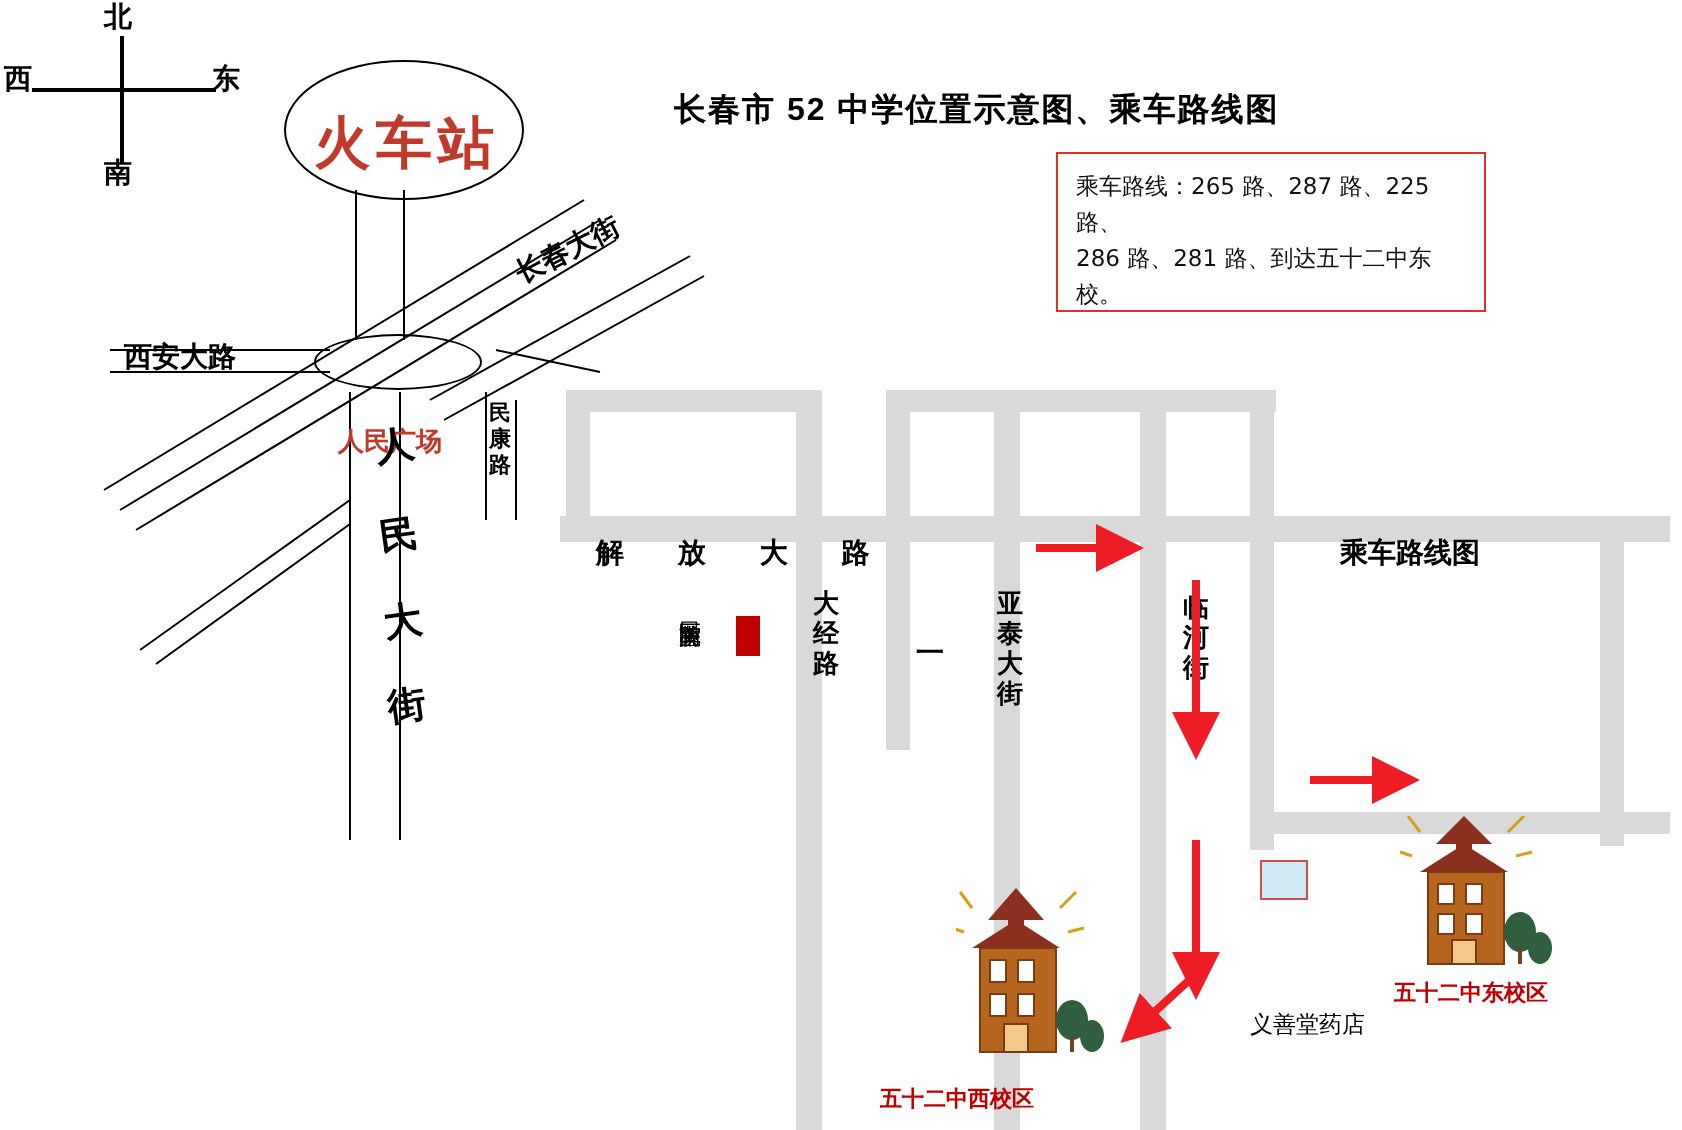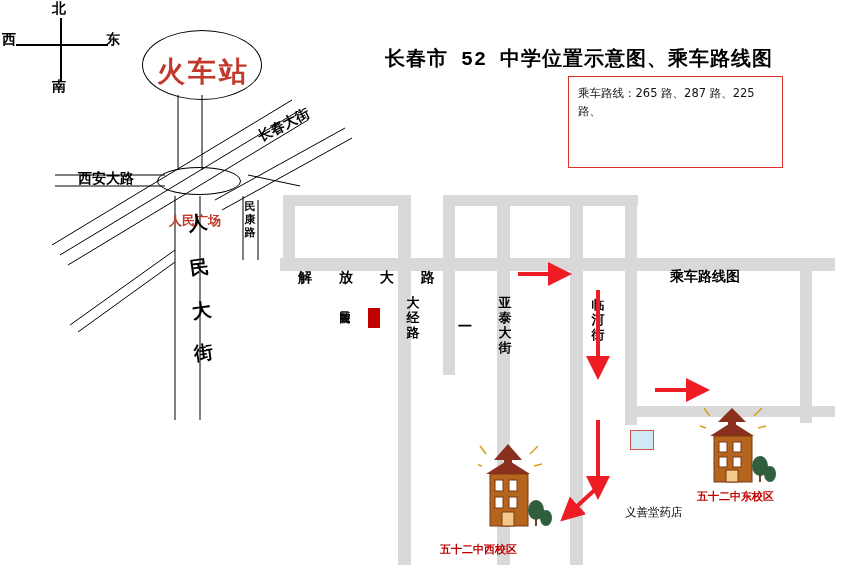--- a/index.html
+++ b/index.html
@@ -11,27 +11,26 @@
     position:relative;
   }
   #root{position:relative;width:841px;height:565px;}
   .abs{position:absolute;}
   .label{
     font-family:"DejaVu Sans","Liberation Sans",sans-serif;
     color:#000;
     white-space:nowrap;
   }
   .title{
-    font-family:Liberation Mono, monospace;
-    font-weight:bold;
-    font-size:20px;
+    font-family:Liberation Sans, sans-serif;
+    font-weight:bold;
+    font-size:16px;
     letter-spacing:1px;
     color:#000;
     white-space:nowrap;
-    margin-left:48px;
   }
   .infobox{
     border:1px solid #e0302a;
     box-sizing:border-box;
     padding:7px 9px;
     font-size:11.5px;
     line-height:18px;
     color:#111;
     font-family:"DejaVu Sans","Liberation Sans",sans-serif;
   }
@@ -112,22 +111,23 @@
     <div class="abs" style="left:52px;top:14px;width:2px;height:64px;background:#000;"></div>
     <div class="abs" style="left:8px;top:40px;width:92px;height:2px;background:#000;"></div>
     <div class="abs compass-txt label" style="left:44px;top:-4px;">北</div>
     <div class="abs compass-txt label" style="left:44px;top:74px;">南</div>
     <div class="abs compass-txt label" style="left:-6px;top:27px;">西</div>
     <div class="abs compass-txt label" style="left:98px;top:27px;">东</div>
   </div>
 
   <div class="abs title" style="left:337px;top:45px;">长春市 52 中学位置示意图、乘车路线图</div>
 
-  <div class="abs infobox" style="left:568px;top:76px;width:215px;height:92px;">
+  <div class="abs infobox" style="left:528px;top:76px;width:215px;height:80px;">
     <div>乘车路线：265 路、287 路、225 路、</div>
+    <div>286 路、281 路、到达五十二中东校。</div>
   </div>
 
   <svg class="abs" style="left:0;top:0;" width="841" height="565">
 
     <g stroke="#000" stroke-width="1" fill="none">
       <line x1="60" y1="255" x2="300" y2="110"></line>
       <line x1="68" y1="265" x2="308" y2="120"></line>
       <line x1="52" y1="245" x2="292" y2="100"></line>
     </g>
 
@@ -181,21 +181,21 @@
   <div class="abs grey-rd" style="left:455px;top:195px;width:45px;height:11px;"></div>
   <div class="abs grey-rd" style="left:510px;top:195px;width:62px;height:11px;"></div>
   <div class="abs grey-rd" style="left:583px;top:195px;width:55px;height:11px;"></div>
 
   <div class="abs station" style="left:142px;top:30px;"></div>
   <div class="abs stationtxt" style="left:157px;top:53px;">火车站</div>
 
   <div class="abs plaza" style="left:157px;top:167px;"></div>
   <div class="abs plazatxt" style="left:169px;top:172px;">人民广场</div>
 
-  <div class="abs rdname label" style="left:78px;top:170px;">西安大路</div>
+  <div class="abs rdname label" style="left:62px;top:170px;">西安大路</div>
   <div class="abs rdname label" style="left:255px;top:130px;transform:rotate(-27deg);transform-origin:left top;">长春大街</div>
   <div class="abs rdname label" style="left:670px;top:268px;">乘车路线图</div>
 
   <div class="abs" style="left:298px;top:268px;">
     <span class="rdname">解</span>
     <span style="display:inline-block;width:18px;"></span>
     <span class="rdname">放</span>
     <span style="display:inline-block;width:18px;"></span>
     <span class="rdname">大</span>
     <span style="display:inline-block;width:18px;"></span>

